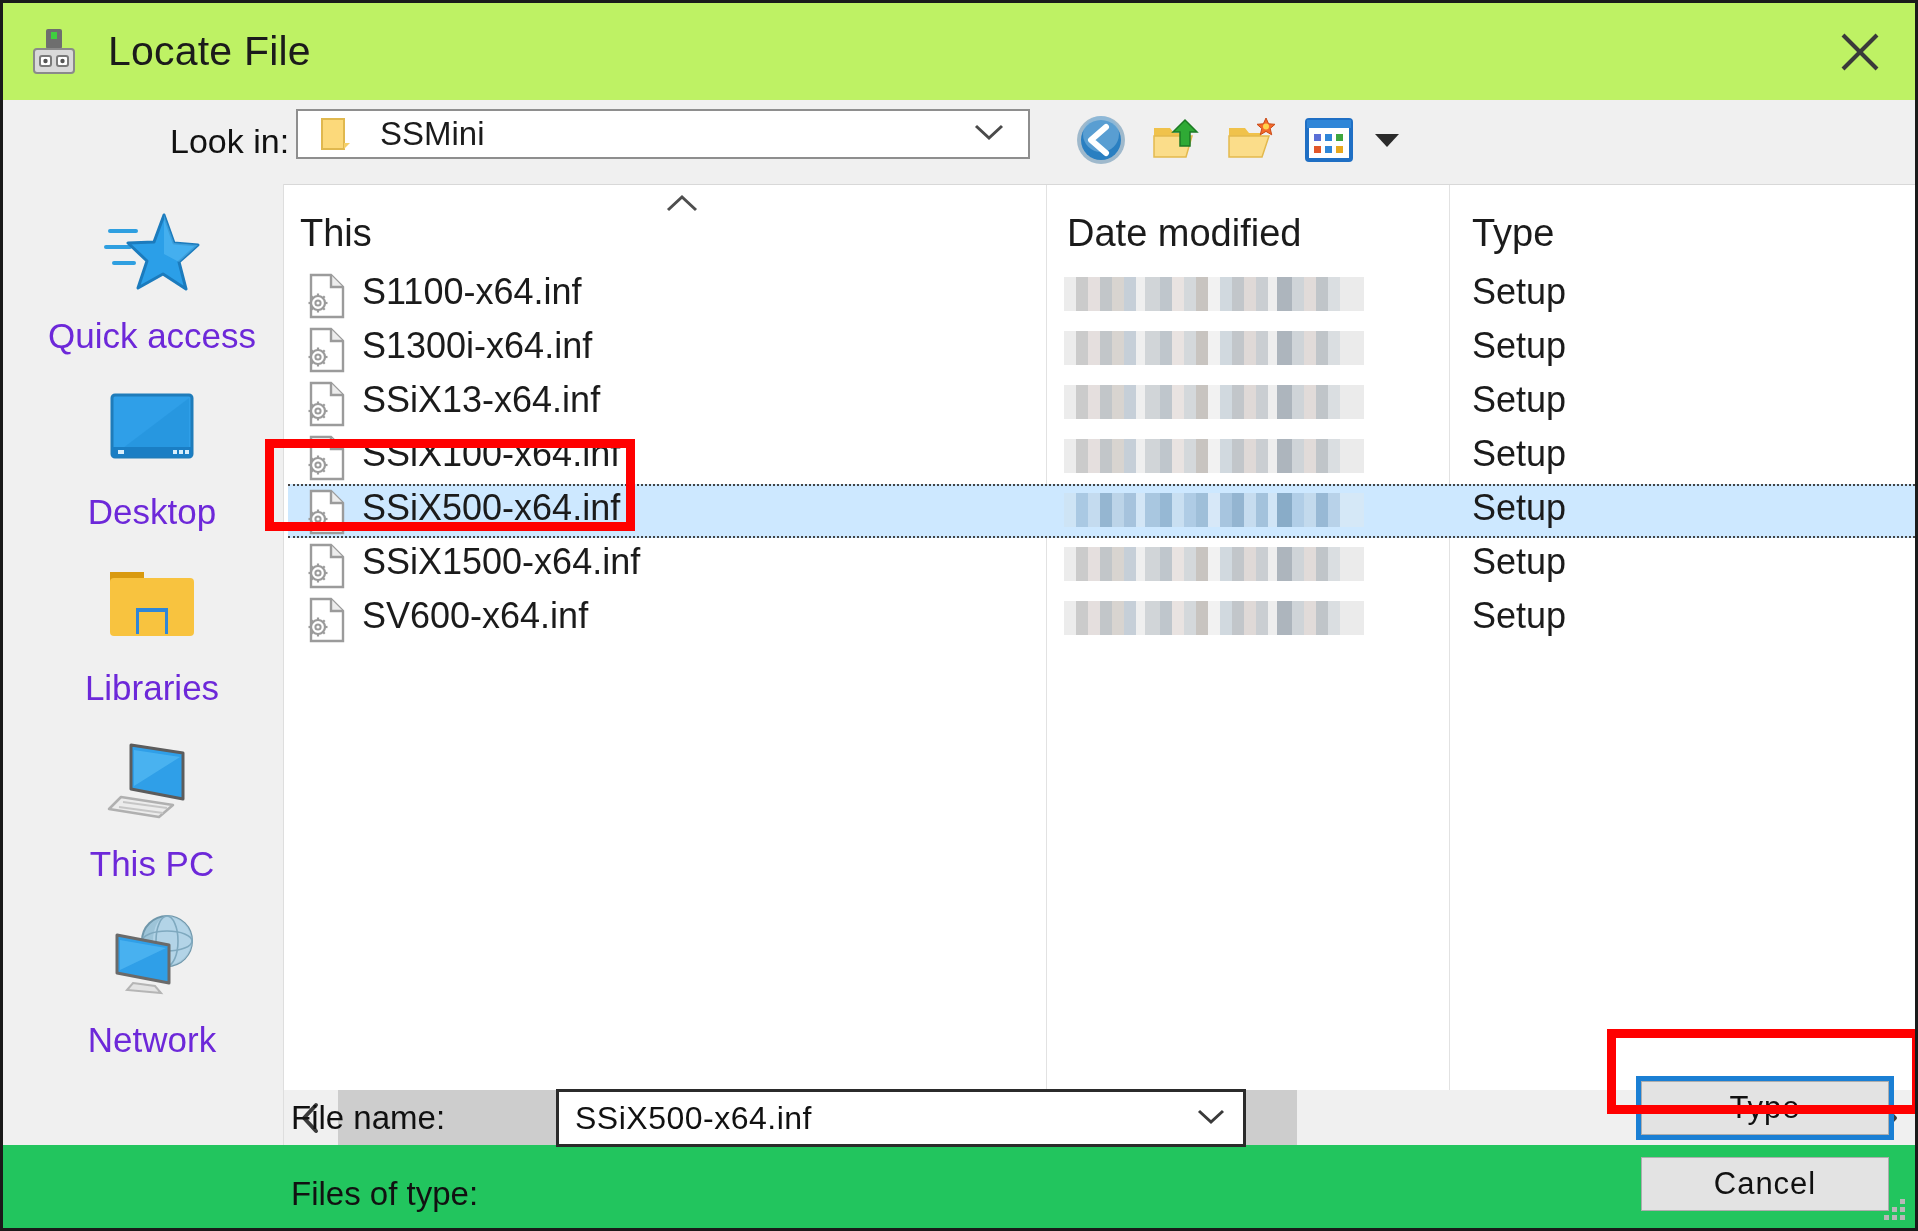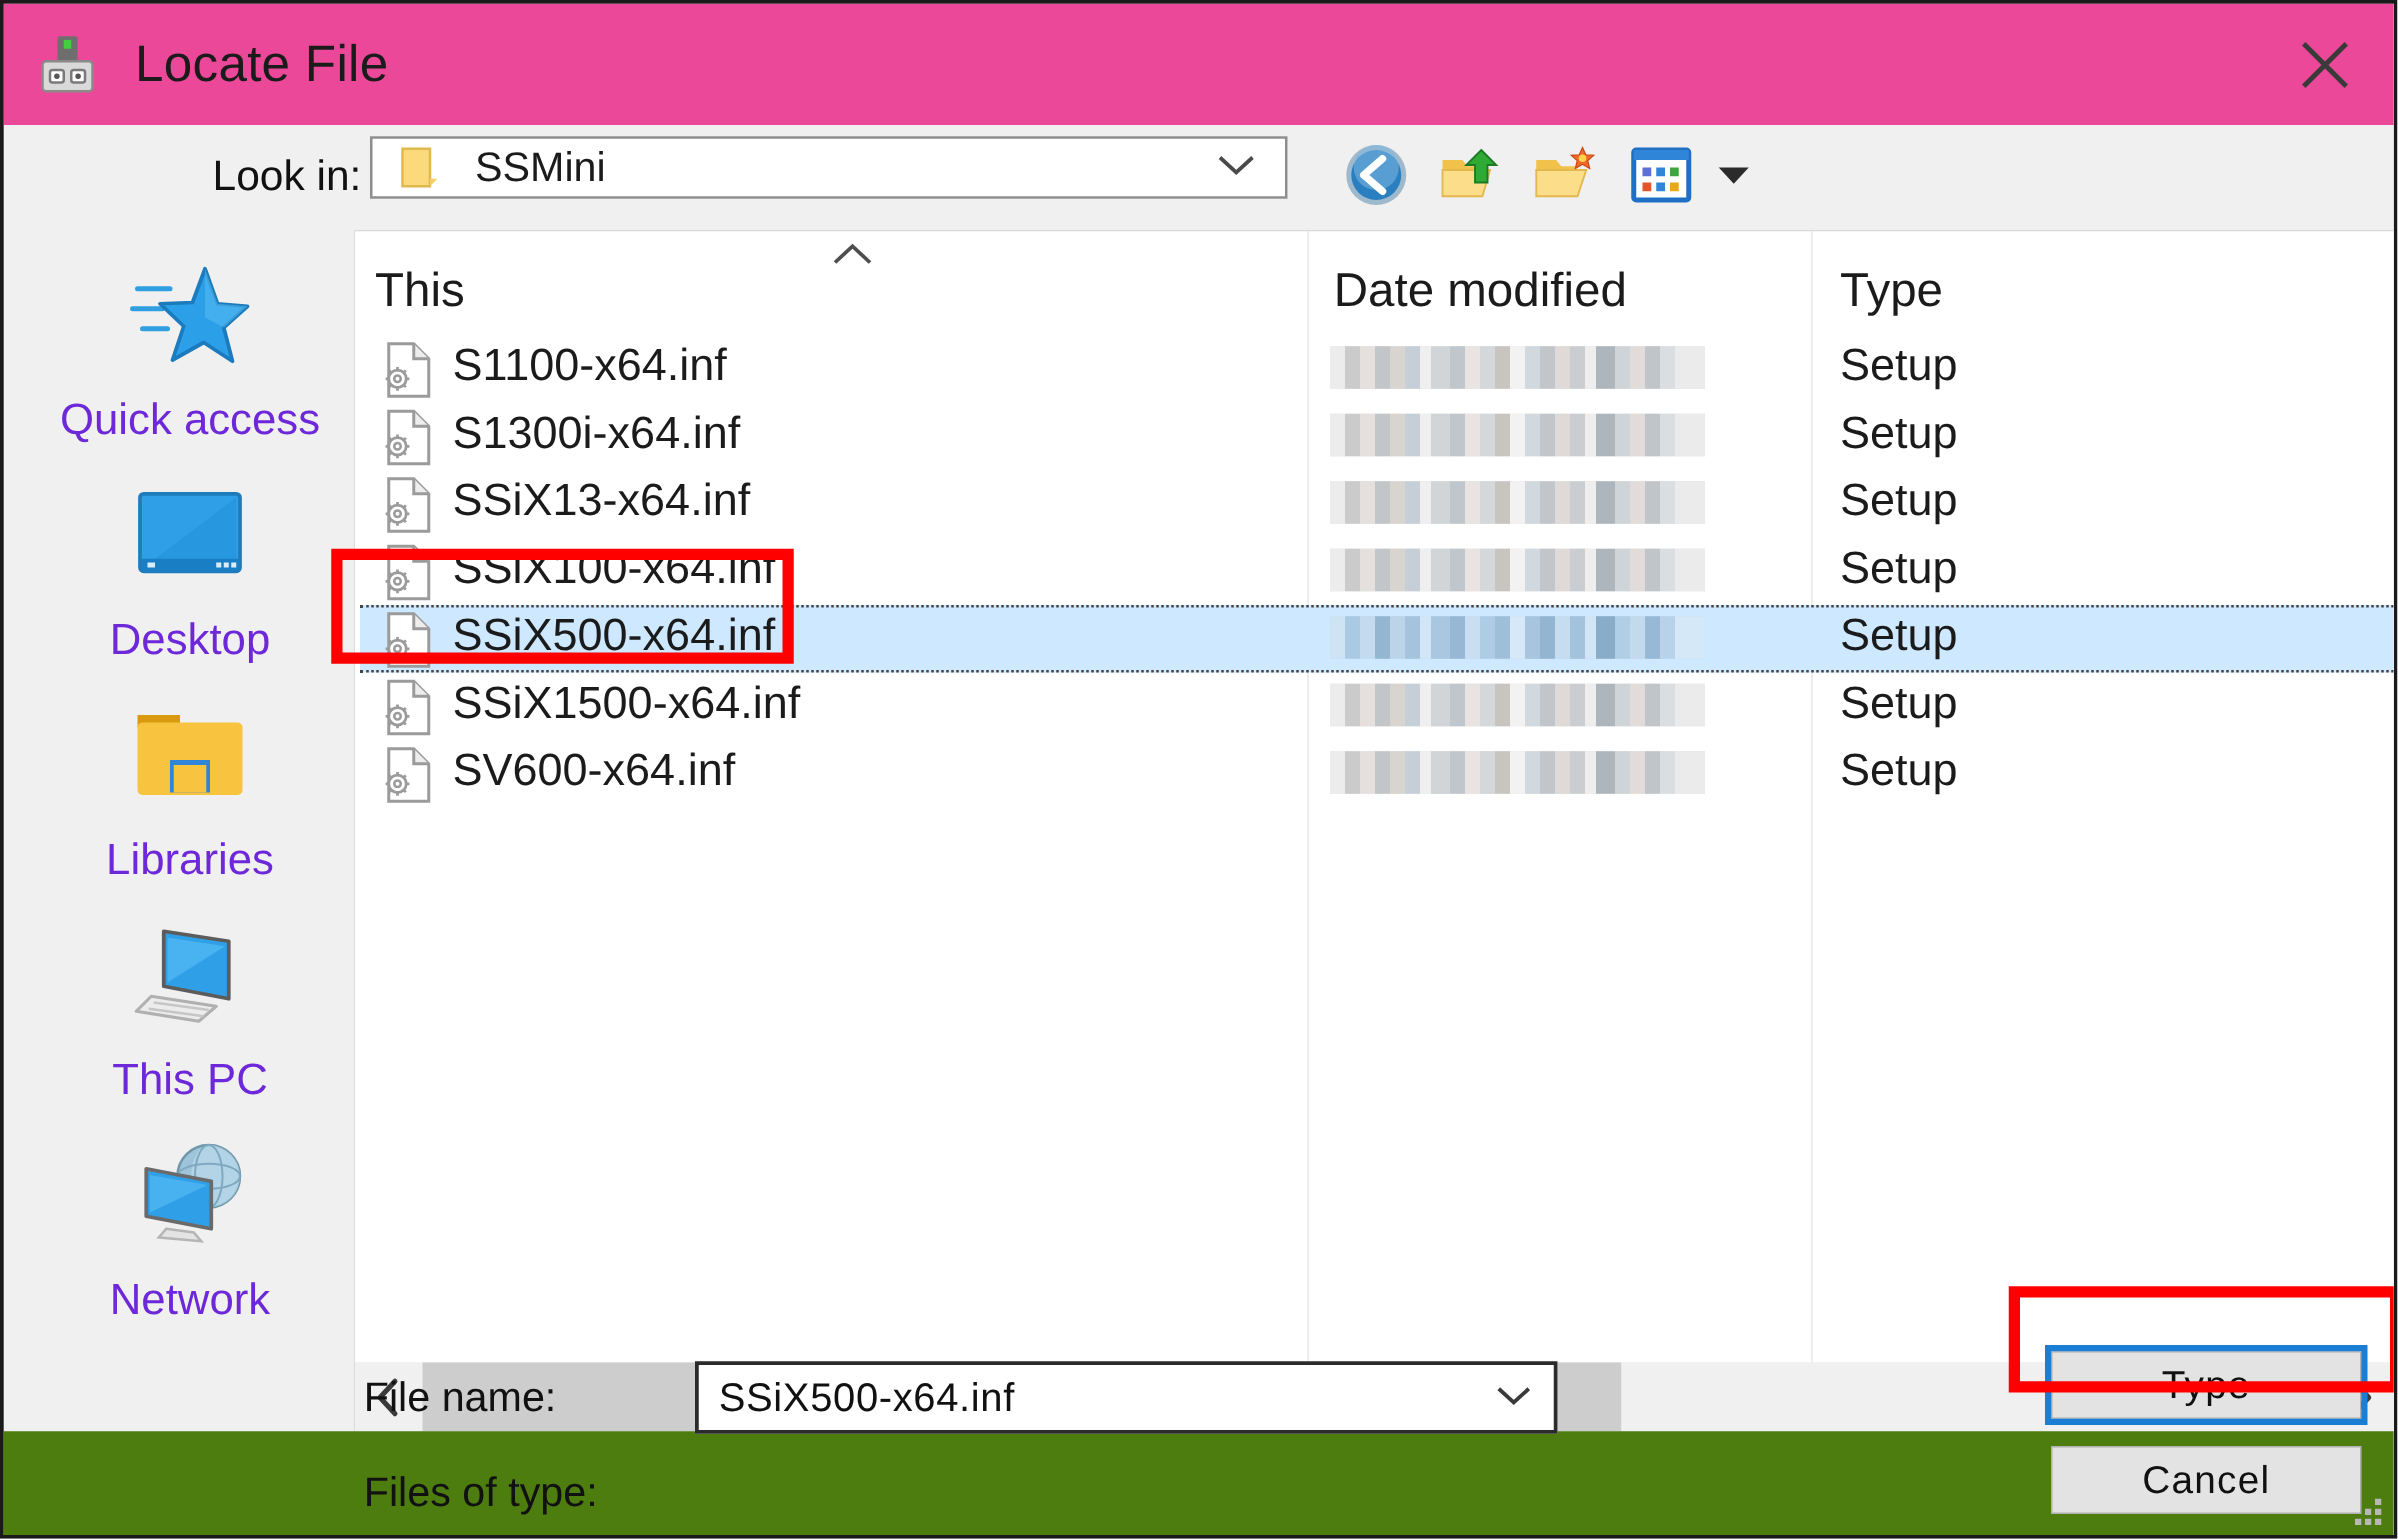--- a/index.html
+++ b/index.html
@@ -21,21 +21,21 @@
     box-sizing: border-box;
     border: 3px solid #1a1a1a;
   }
 
   
   .titlebar {
     position: absolute;
     left: 0; top: 0;
     width: 100%;
     height: 97px;
-    background: #ec4899;
+    background: #bef264;
     display: flex;
     align-items: center;
     box-sizing: border-box;
   }
   .title-icon {
     width: 54px; height: 54px;
     margin-left: 24px;
     position: relative;
     flex: 0 0 auto;
   }
@@ -285,21 +285,21 @@
     left: 0; top: 0; bottom: 0;
     width: 63%;
     background: #cdcdcd;
   }
 
   
   .bottombar {
     position: absolute;
     left: 0; right: 0; bottom: 0;
     height: 83px;
-    background: #4d7c0f;
+    background: #22c55e;
   }
   .fld-label {
     position: absolute;
     font-size: 33px;
     color: #111;
     white-space: nowrap;
   }
   .fld-filename-label { left: 288px; top: -46px; }
   .fld-filetype-label { left: 288px; top: 30px; }
 

